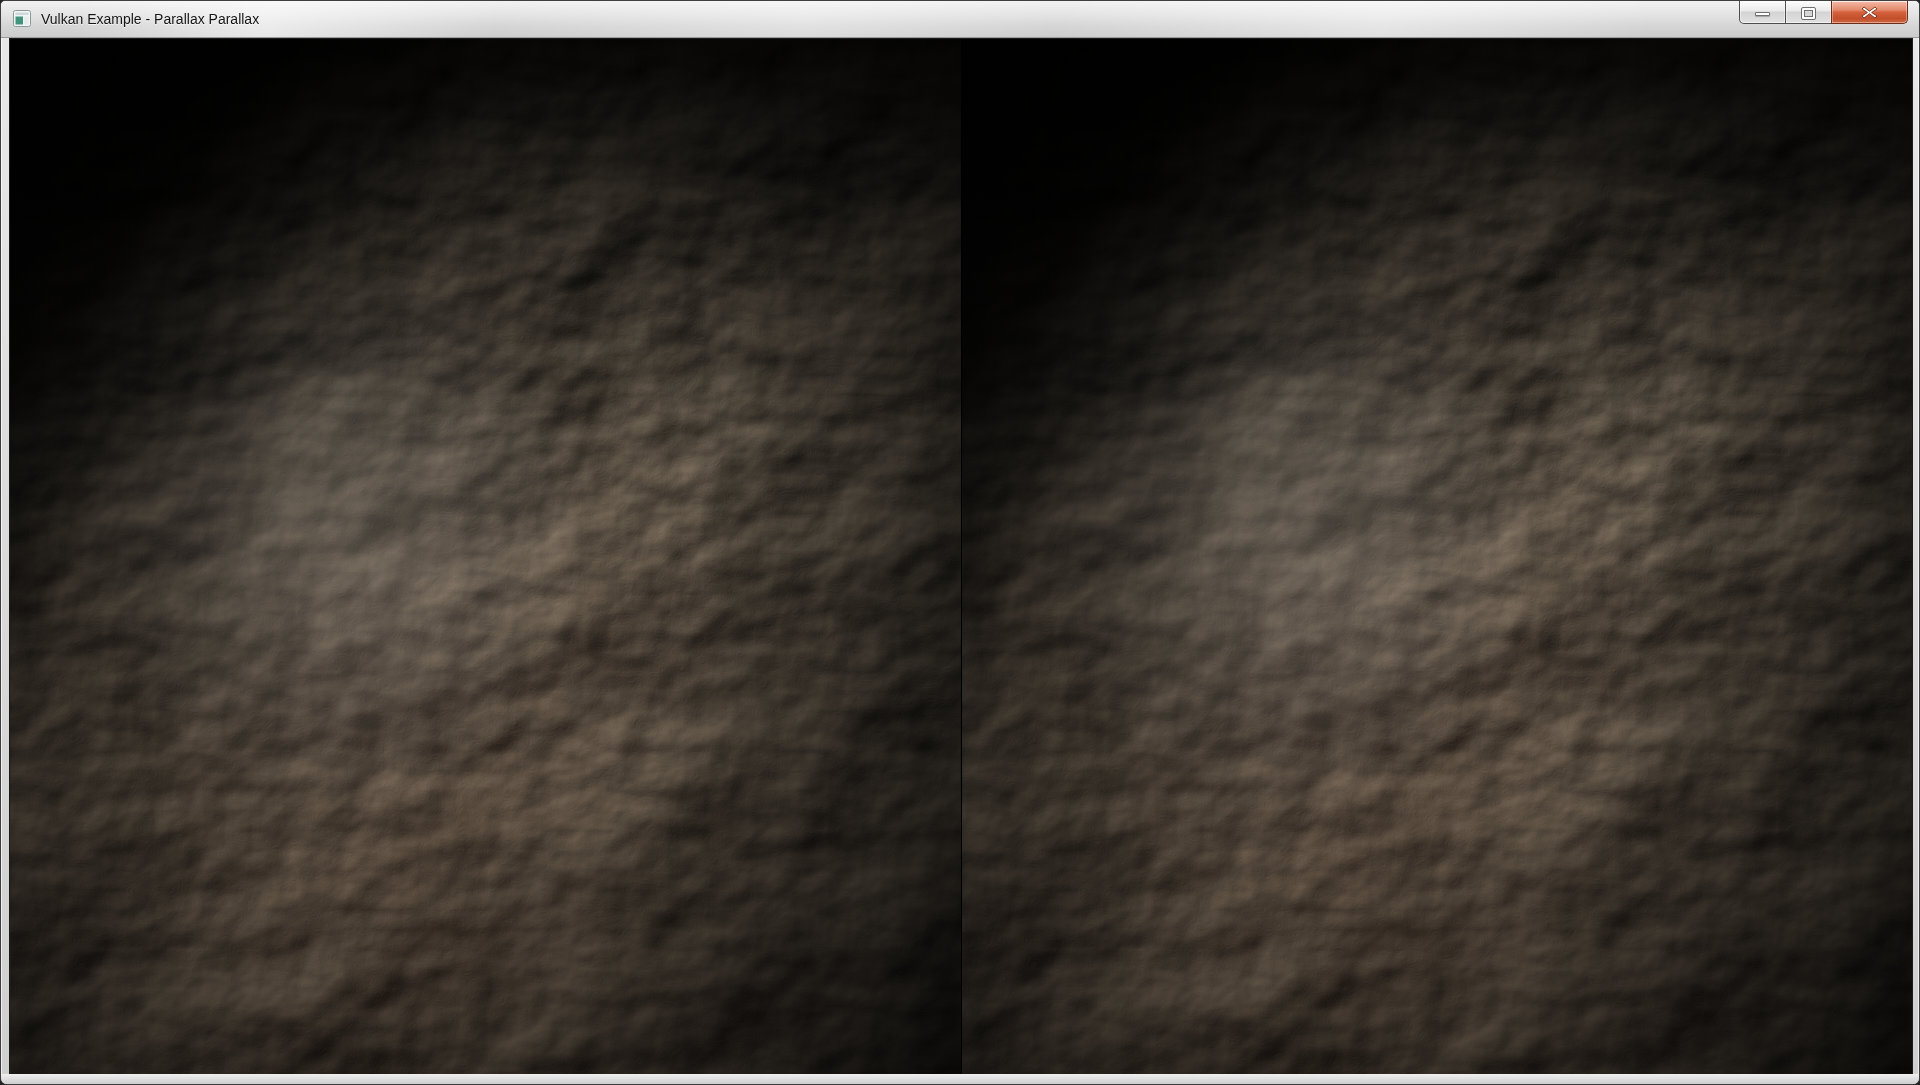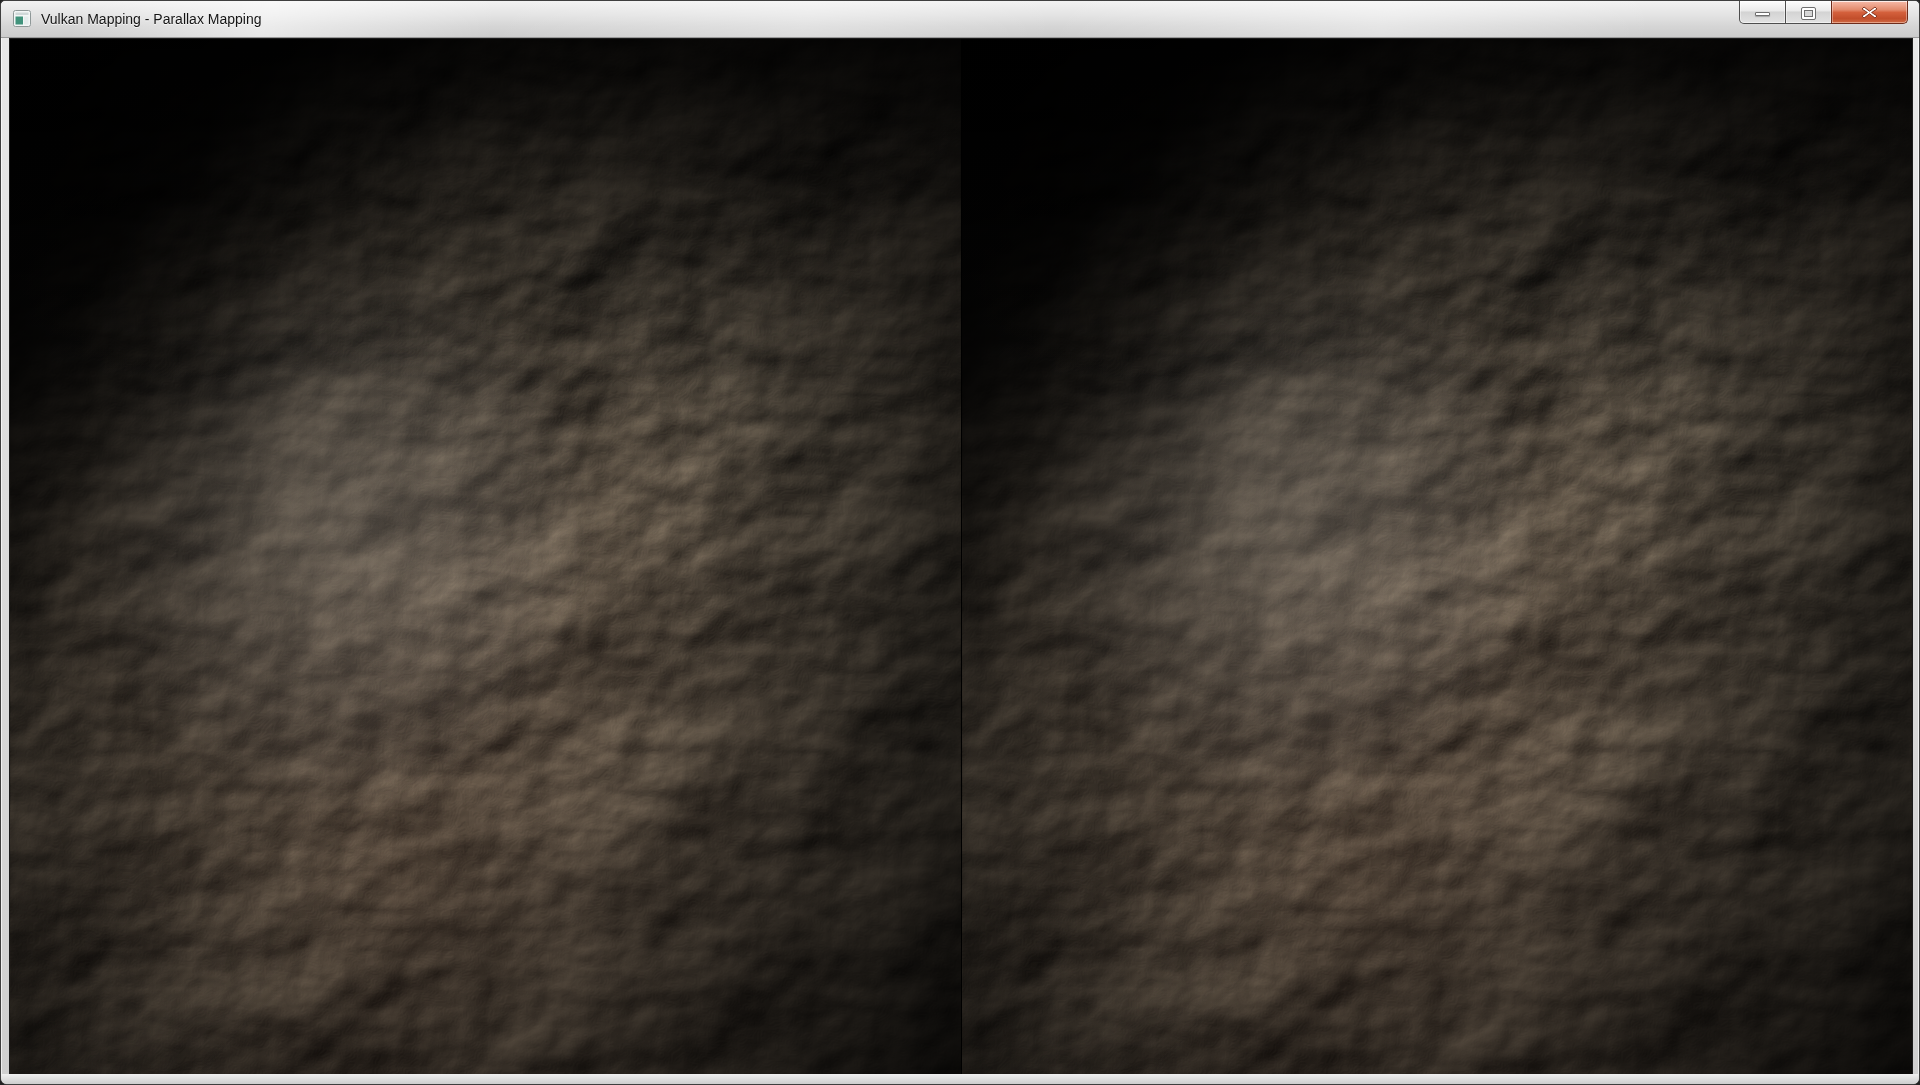--- a/index.html
+++ b/index.html
@@ -87,21 +87,21 @@
 
   <div class="titlebar">
     <div class="app-icon">
       <svg width="18" height="17" viewBox="0 0 18 17">
         <rect x="0.5" y="0.5" width="17" height="16" rx="2" fill="#f3f6f6" stroke="#8f9898"></rect>
         <rect x="2.5" y="2.5" width="13" height="2.5" fill="#cfd8d8"></rect>
         <rect x="2.5" y="6.5" width="7.5" height="8" fill="#41937c"></rect>
         <rect x="11" y="6.5" width="4.5" height="8" fill="#e4ecec"></rect>
       </svg>
     </div>
-    <div class="win-title">Vulkan Mapping - Parallax Mapping</div>
+    <div class="win-title">Vulkan Example - Parallax Parallax</div>
 
     <div class="controls">
       <div class="cbtn minimize">
         <span class="glyph-min"></span>
       </div>
       <div class="cbtn maximize">
         <span class="glyph-max"></span>
       </div>
       <div class="cbtn close">
         <svg width="19" height="15" viewBox="0 0 19 15">

